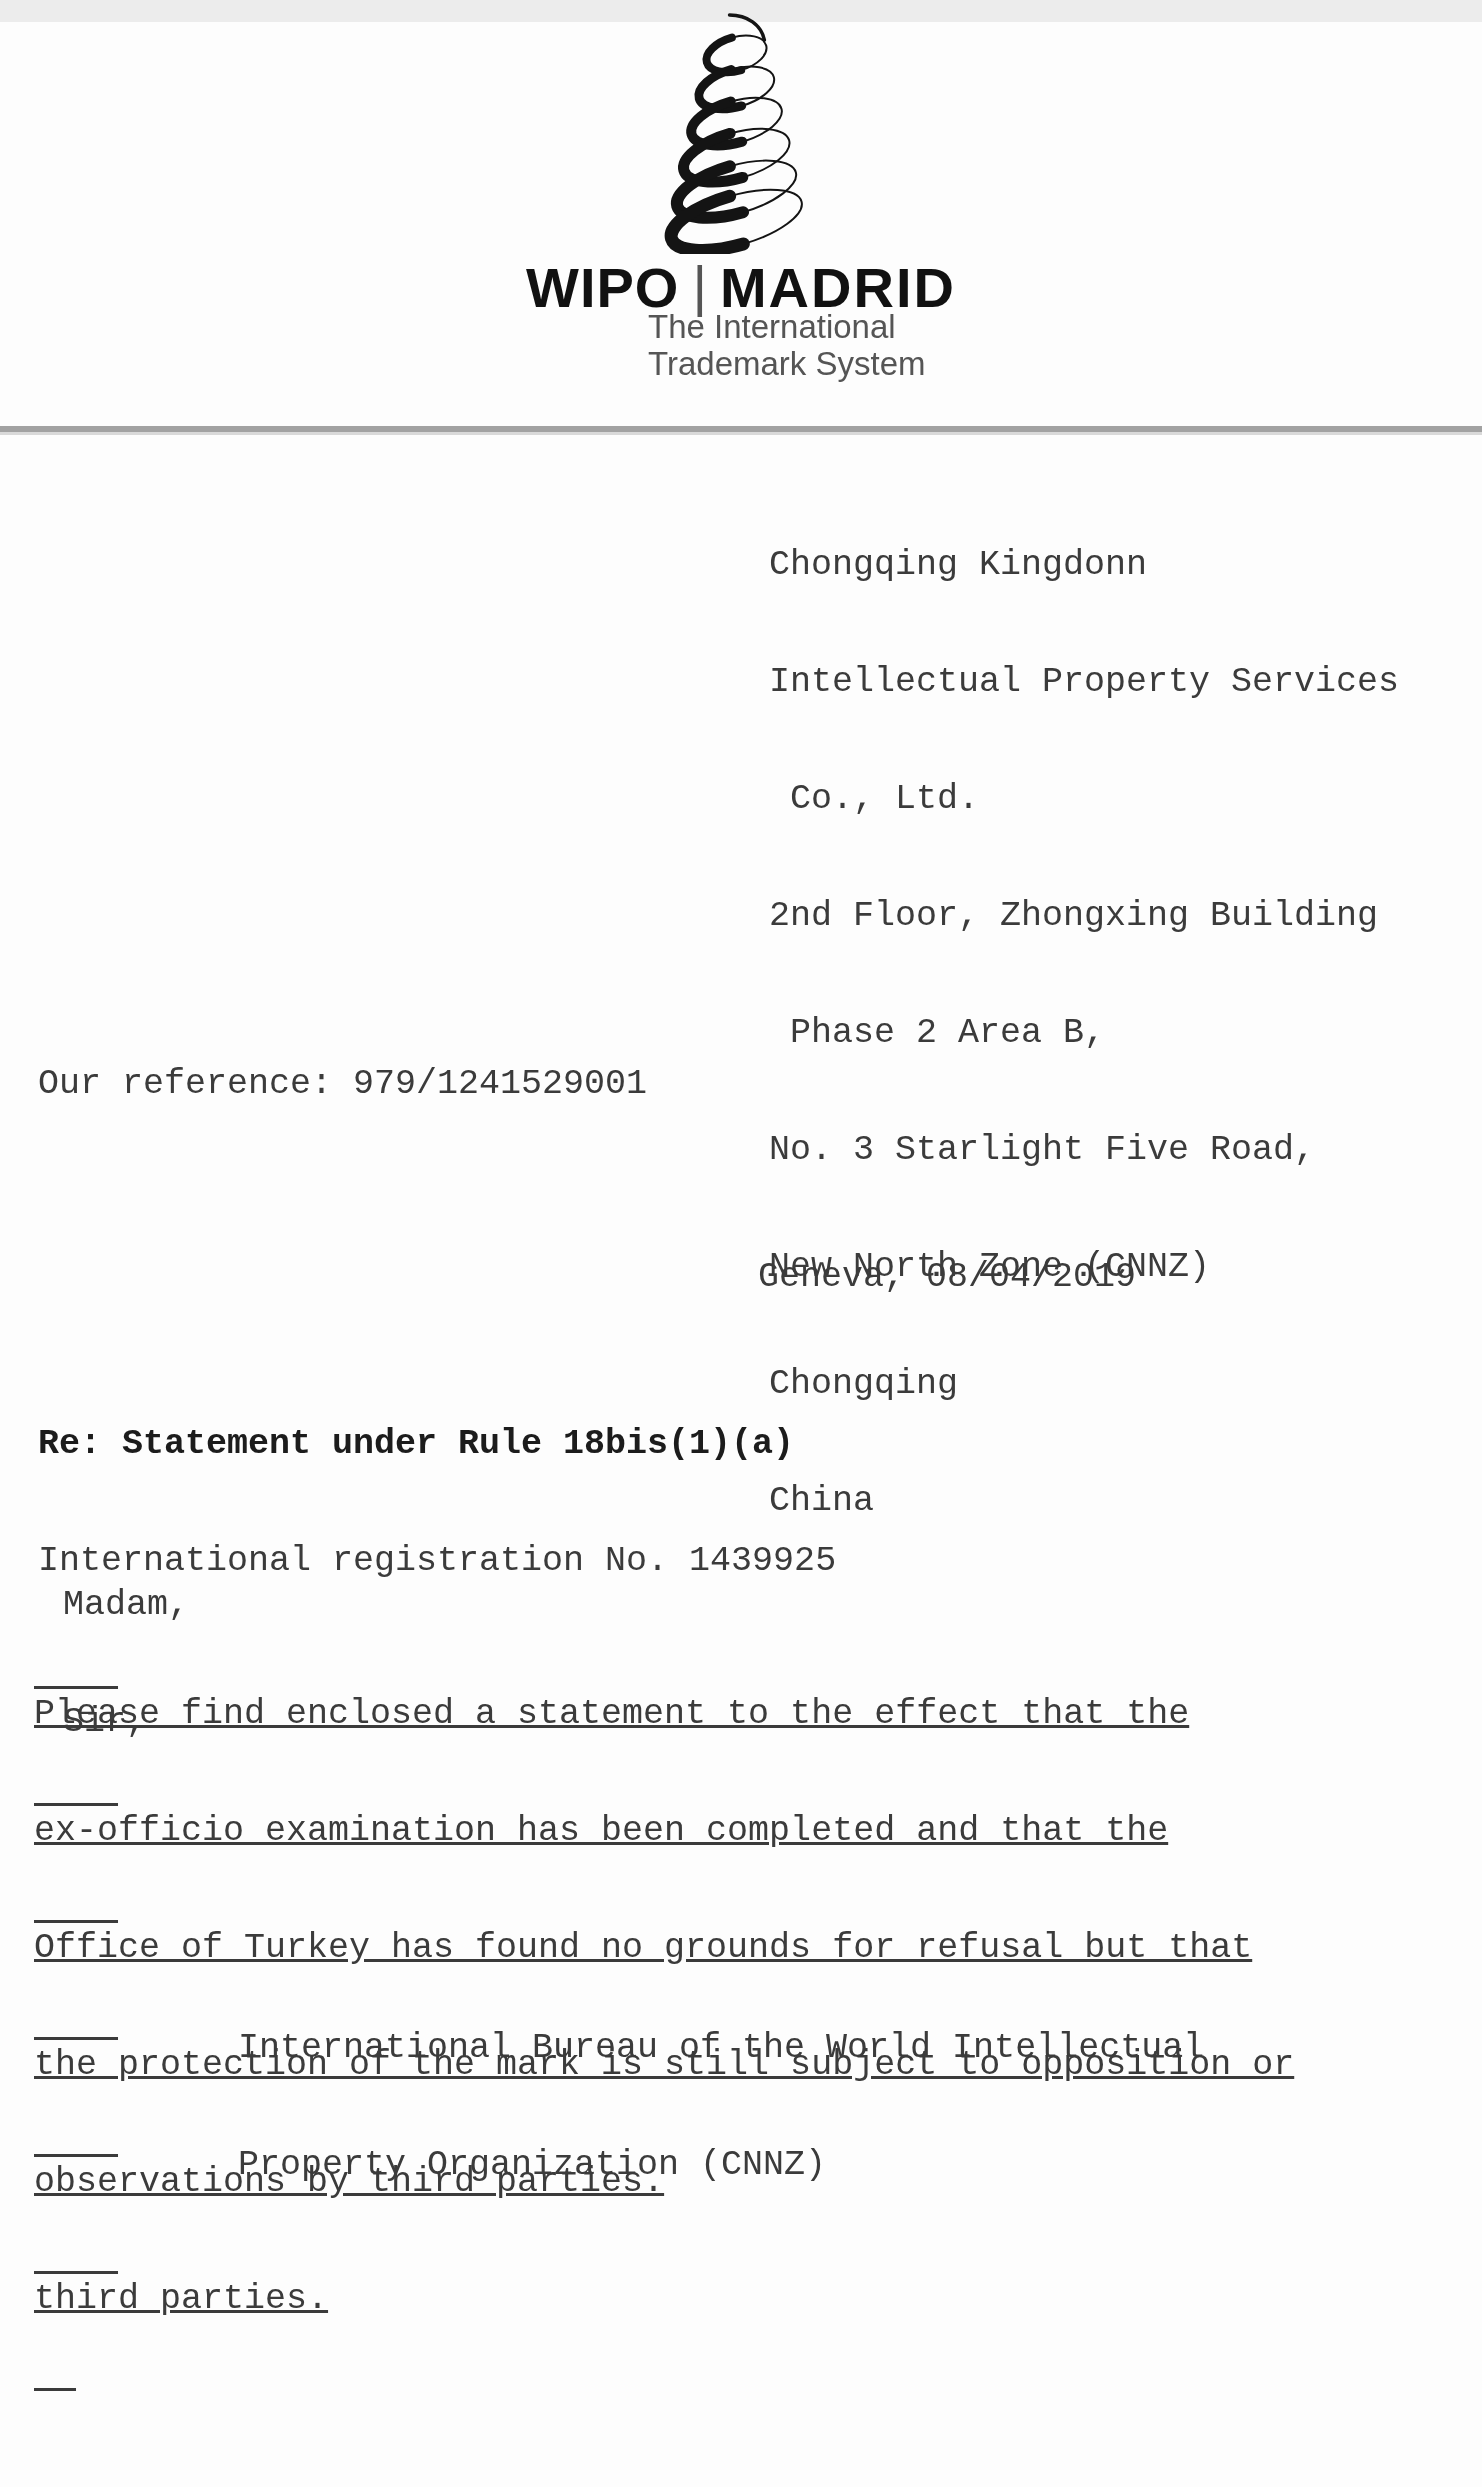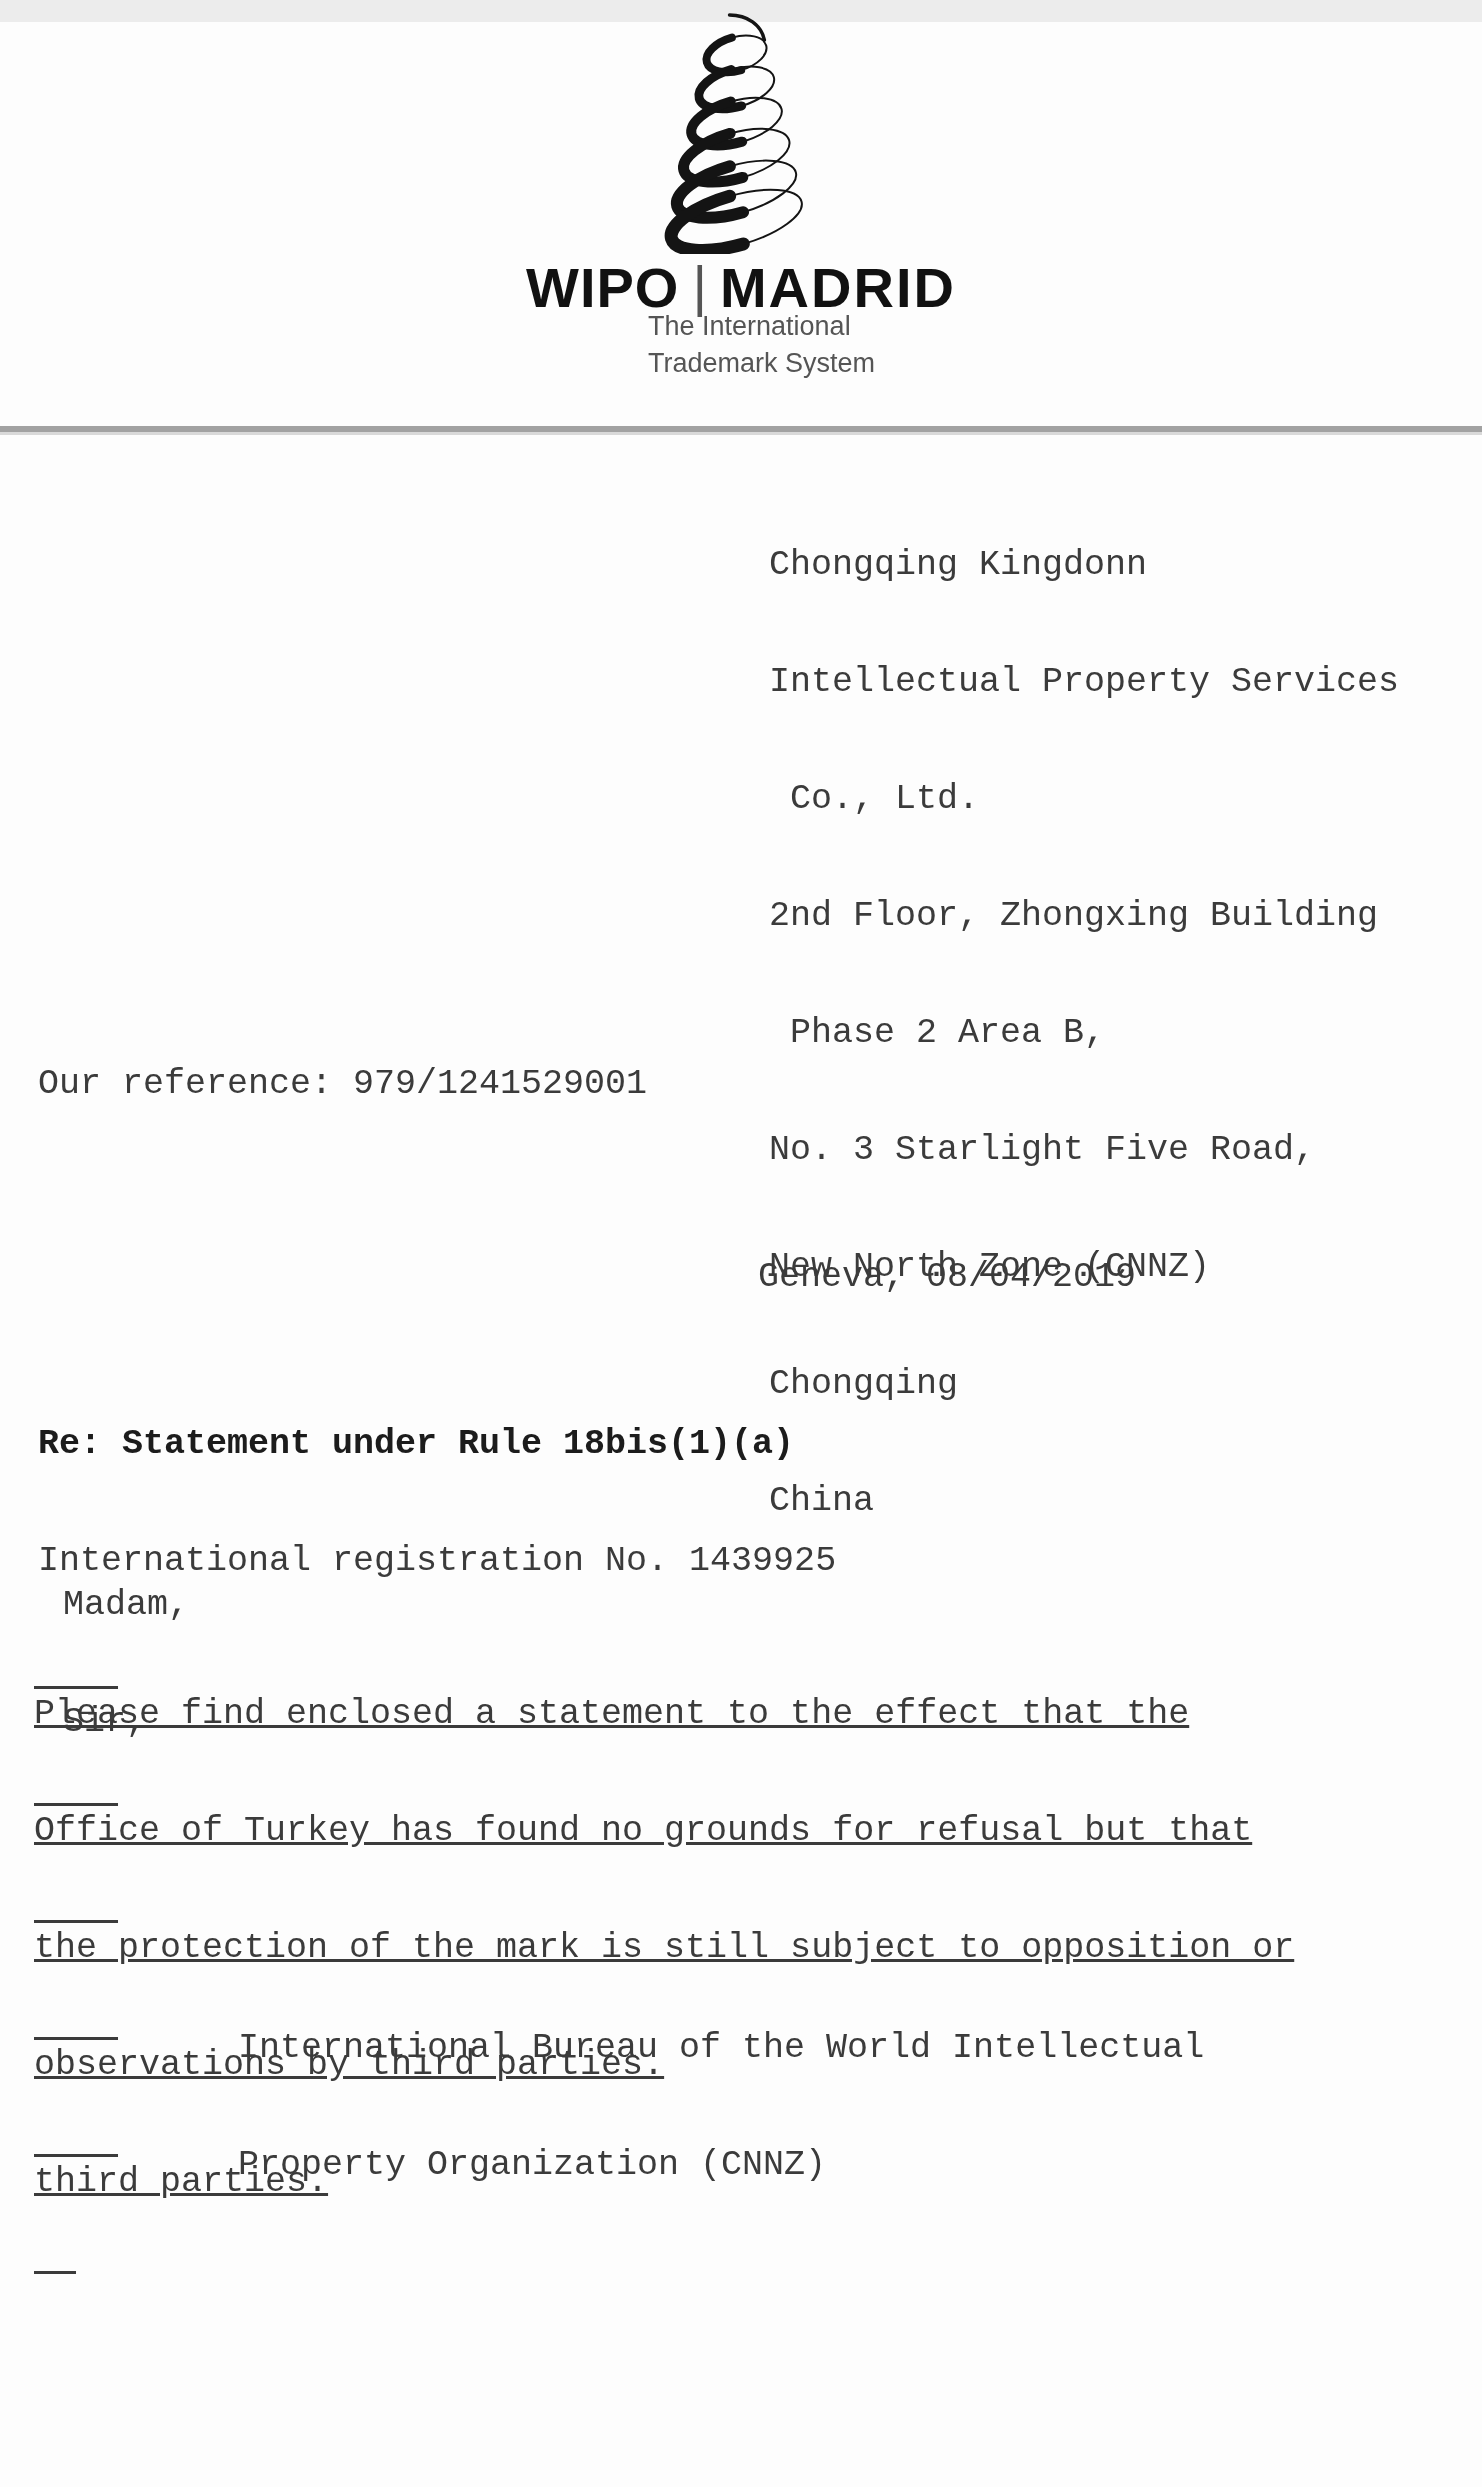--- a/index.html
+++ b/index.html
@@ -24,21 +24,21 @@
   .wordmark{
     position:absolute;top:255px;left:0;width:100%;
     text-align:center;font-size:56px;color:#111;
     white-space:nowrap;
   }
   .wordmark .w{font-weight:700;letter-spacing:1px;}
   .wordmark .sep{font-weight:300;color:#555;padding:0 13px;position:relative;top:-2px;}
   .wordmark .m{font-weight:600;letter-spacing:2px;}
   .tagline{
     position:absolute;top:308px;left:648px;
-    font-size:27px;line-height:37px;color:#555;
+    font-size:33px;line-height:37px;color:#555;
   }
   
   .mono{
     position:absolute;
     font-family:"Liberation Mono","DejaVu Sans Mono",monospace;
     font-size:35px;line-height:39px;color:#3b3b3b;
     white-space:pre;
   }
   .addr{top:468px;left:769px;}
   .ref{top:1065px;left:38px;}
@@ -117,20 +117,21 @@
     <div>International registration No. 1439925</div>
   </div>
 
   <div class="mono salut">
     <div>Madam,</div>
     <div>Sir,</div>
   </div>
 
   <div class="mono bodyp">
     <div>Please find enclosed a statement to the effect that the</div>
+    <div>ex-officio examination has been completed and that the</div>
     <div>Office of Turkey has found no grounds for refusal but that</div>
     <div>the protection of the mark is still subject to opposition or</div>
     <div>observations by third parties.</div>
     <div>third parties.</div>
   </div>
 
   <div class="mono closing">
     <div>International Bureau of the World Intellectual</div>
     <div>Property Organization (CNNZ)</div>
   </div>

